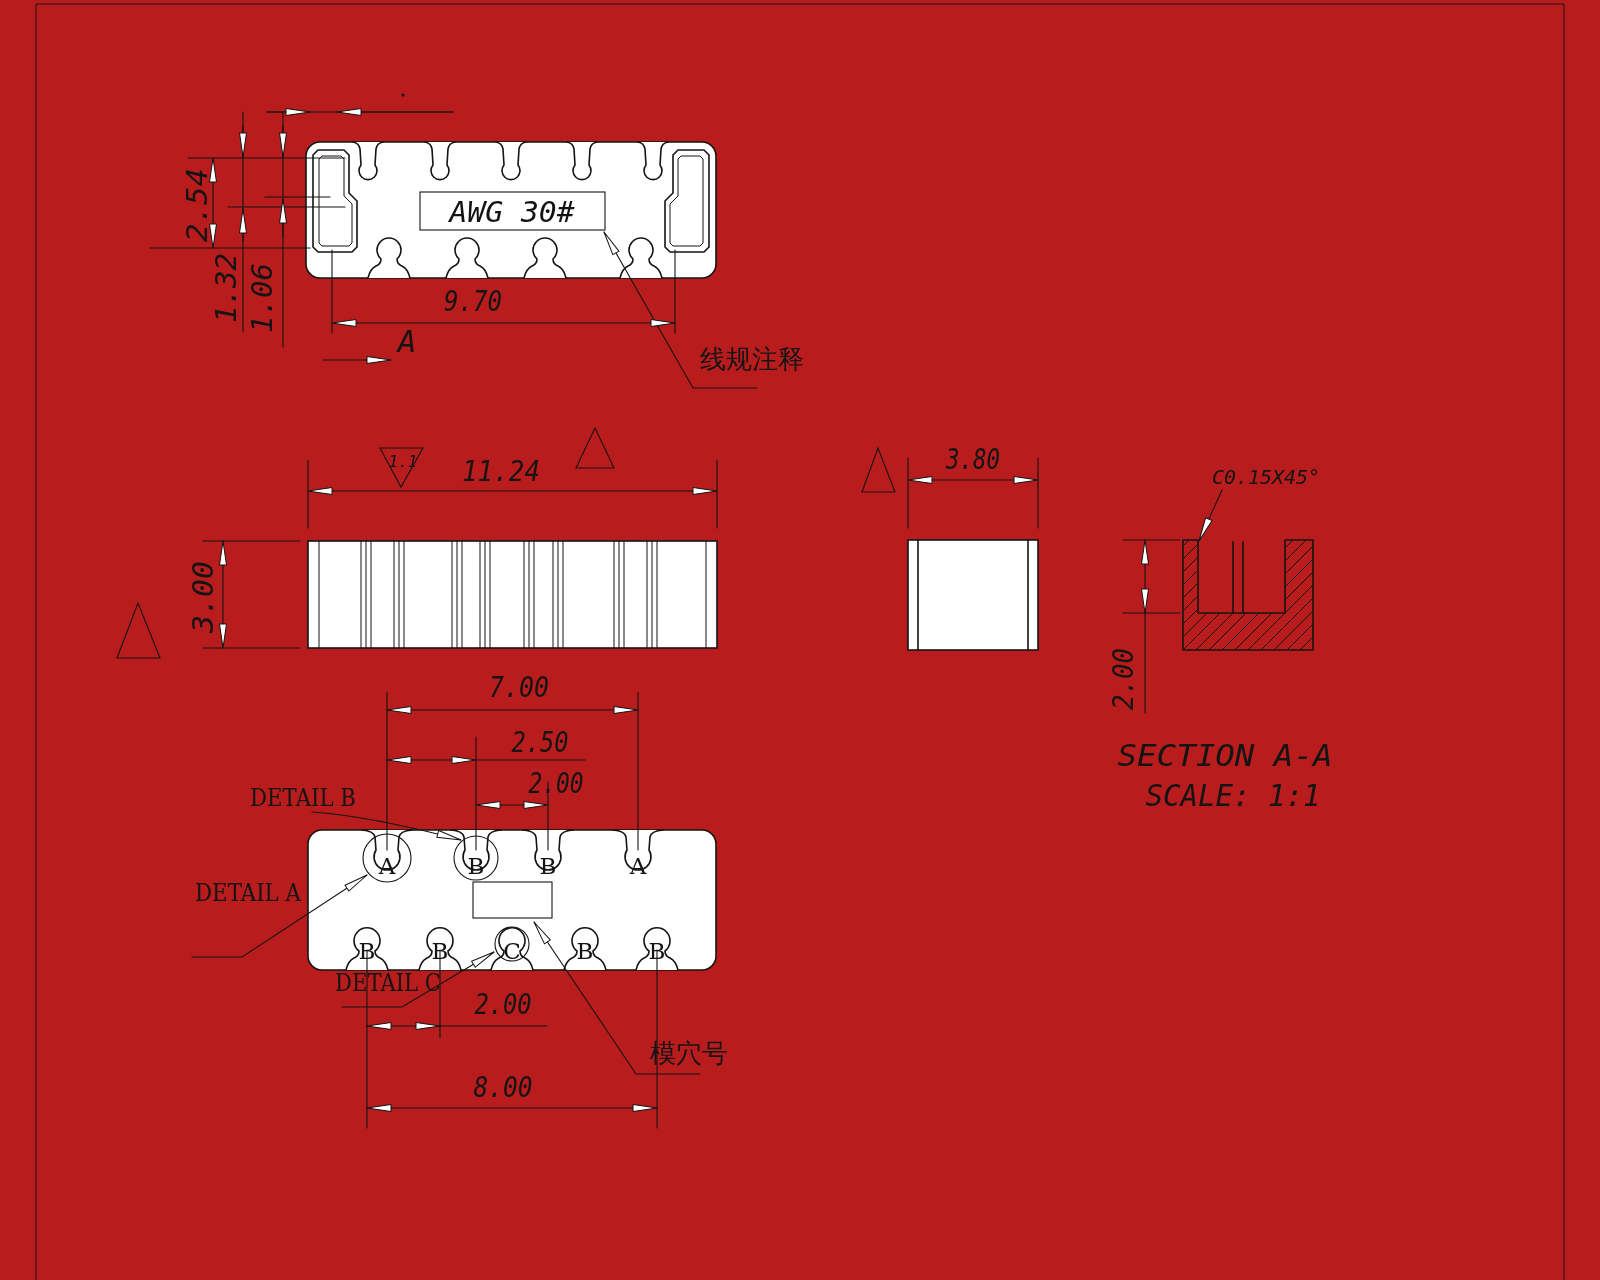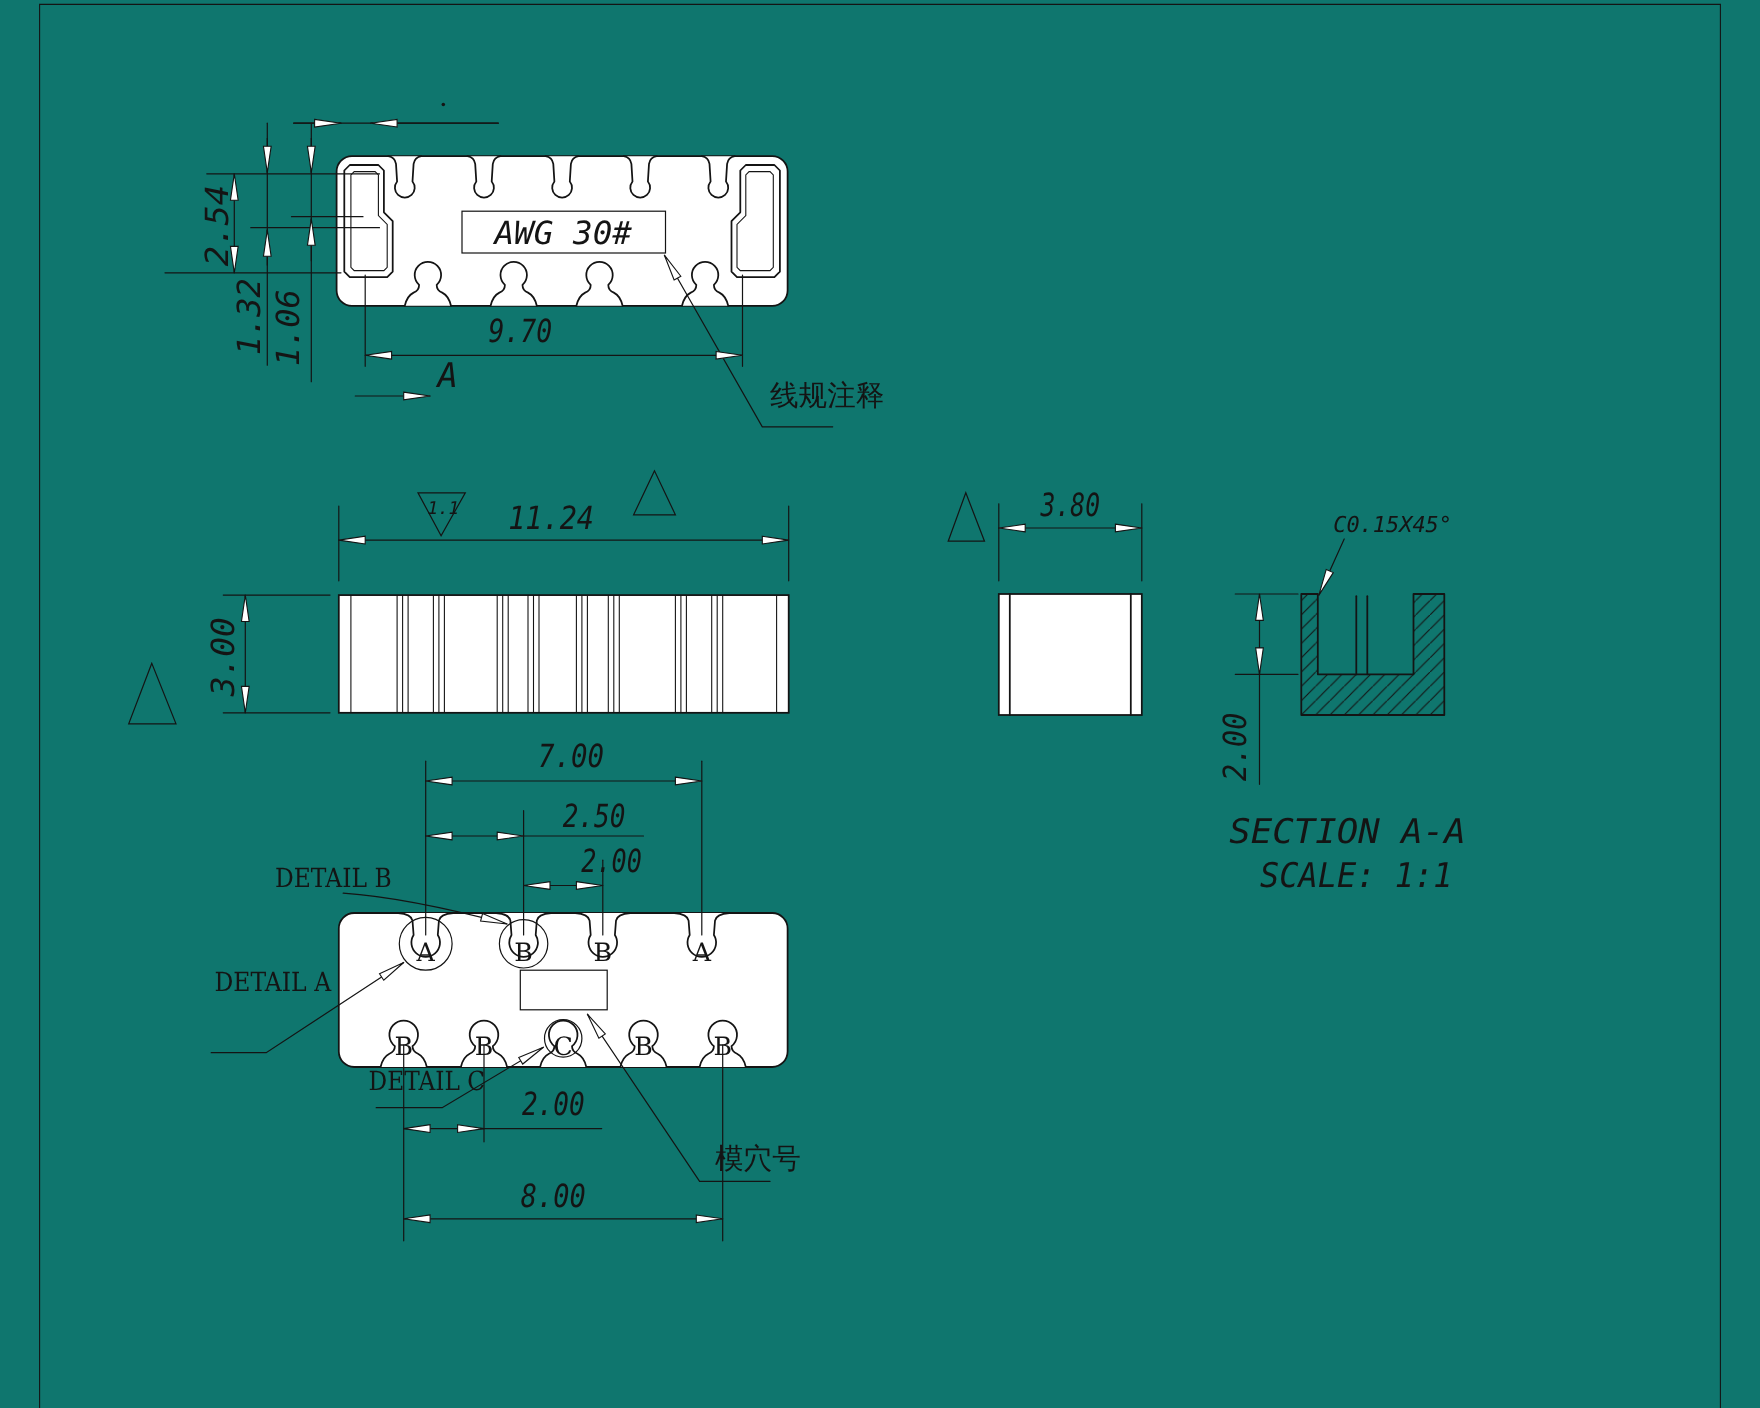--- a/index.html
+++ b/index.html
@@ -1,16 +1,16 @@
 <!DOCTYPE html>
 <html><head>
 <meta charset="utf-8">
 <style>
   html,body{margin:0;padding:0;background:#ffffff;}
-  .stage{width:1600px;height:1280px;position:relative;background:#0f766e;overflow:hidden;}
+  .stage{width:1600px;height:1280px;position:relative;background:#b91c1c;overflow:hidden;}
   svg{display:block;}
   .part{fill:none;stroke:#141414;stroke-width:1.6;stroke-linejoin:round;stroke-linecap:round;}
   .partfill{fill:#ffffff;stroke:#141414;stroke-width:1.6;}
   .erase{fill:#ffffff;stroke:none;}
   .dim{fill:none;stroke:#141414;stroke-width:1.1;stroke-linecap:round;}
   .thin{fill:none;stroke:#141414;stroke-width:1;}
   text{fill:#141414;}
   .num{font-family:"DejaVu Sans Mono","Liberation Mono",monospace;font-style:italic;font-size:29px;}
   .num-s{font-family:"DejaVu Sans Mono","Liberation Mono",monospace;font-style:italic;font-size:20px;}
   .cadtxt{font-family:"DejaVu Serif","Liberation Serif",serif;font-size:24px;}

